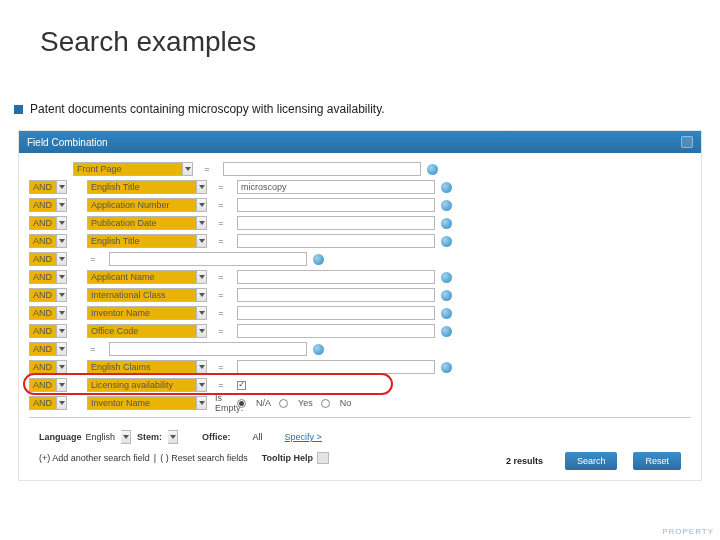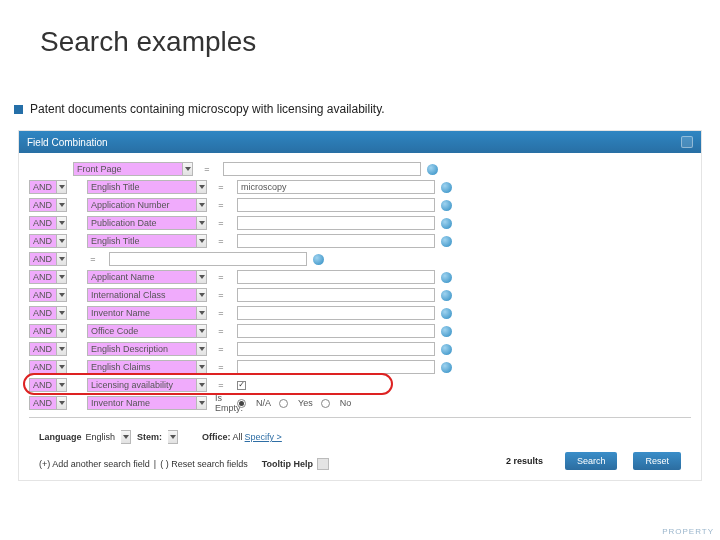--- a/index.html
+++ b/index.html
@@ -7,42 +7,42 @@
 .slide-title{font-size:28px;font-weight:400;color:#333;padding:26px 16px 0 40px}
 .bullet-row{display:flex;align-items:center;padding:44px 0 8px 14px}
 .bullet-sq{width:9px;height:9px;background:#256fa8;margin-right:7px;flex-shrink:0}
 .bullet-text{font-size:12px;color:#222}
 .panel{margin:6px 18px 0 18px;border:1px solid #e4e4e4}
 .panel-header{background:linear-gradient(#2f86c3,#286fa4);color:#fff;font-size:10px;padding:5px 8px;display:flex;justify-content:space-between;align-items:center}
 .panel-header .pop{width:12px;height:12px;background:rgba(255,255,255,.15);border:1px solid rgba(255,255,255,.4);border-radius:2px}
 .form-area{padding:8px 10px 2px 10px;font-size:9px;color:#555}
 .row{display:flex;align-items:center;height:16px;margin-bottom:2px}
 .op-select{display:flex;align-items:center;margin-right:20px}
-.sel{background:#f0abfc;border:1px solid #b8b8b8;height:14px;font-size:9px;display:flex;align-items:center;padding:0 3px;color:#555}
+.sel{background:#eab308;border:1px solid #b8b8b8;height:14px;font-size:9px;display:flex;align-items:center;padding:0 3px;color:#555}
 .sel-drop{width:10px;height:14px;border:1px solid #b8b8b8;border-left:none;background:linear-gradient(#f6f6f6,#e2e2e2);display:flex;align-items:center;justify-content:center}
 .tri{width:0;height:0;border-left:3px solid transparent;border-right:3px solid transparent;border-top:4px solid #555}
 .op-select .sel{width:28px}
 .field-select{display:flex;align-items:center;margin-right:8px}
 .field-select .sel{width:110px}
 .eq{width:12px;text-align:center;color:#666;margin-right:10px}
 .inp{height:14px;border:1px solid #b8b8b8;background:#fff;width:198px;font-size:9px;padding:0 3px;color:#555}
 .help{width:11px;height:11px;border-radius:50%;background:radial-gradient(circle at 35% 35%,#9fd3f0,#2d8bc1);margin-left:6px;flex-shrink:0}
 .spacer-left{width:44px}
 .license-row{position:relative}
 .red-oval{position:absolute;left:-6px;top:-4px;width:370px;height:22px;border:2px solid #d22;border-radius:11px;pointer-events:none}
 .radios{display:flex;align-items:center;gap:8px;font-size:9px;color:#555}
 .radio-dot{width:9px;height:9px;border:1px solid #888;border-radius:50%;display:inline-flex;align-items:center;justify-content:center;margin-right:2px;background:#fff}
 .radio-dot.sel-d::after{content:"";width:5px;height:5px;border-radius:50%;background:#444}
 .chk{width:9px;height:9px;border:1px solid #888;background:#fff;display:inline-flex;align-items:center;justify-content:center;color:#333;font-size:8px;line-height:1}
 .divider{height:1px;background:#ccc;margin:6px 0}
 .toolbar{display:flex;align-items:center;padding:6px 10px 4px 10px;font-size:9px;color:#333}
 .toolbar b{font-weight:bold}
 .toolbar .mini-sel{display:flex;align-items:center;margin:0 6px}
 .link{color:#2e6ea5;text-decoration:underline}
-.footer{display:flex;align-items:flex-end;justify-content:space-between;padding:4px 10px 8px 10px;font-size:9px;color:#333}
+.footer{display:flex;align-items:flex-start;justify-content:space-between;padding:4px 10px 8px 10px;font-size:9px;color:#333}
 .footer-left{display:flex;align-items:center;gap:4px;color:#333}
 .tip-chk{width:12px;height:12px;background:#e4e4e4;border:1px solid #bbb}
 .right-actions{display:flex;align-items:center;gap:16px}
 .results{font-size:9px;font-weight:bold;color:#222;margin-right:6px}
 .btn{height:18px;padding:0 12px;border:none;border-radius:2px;color:#fff;font-size:9px;display:flex;align-items:center;justify-content:center;background:linear-gradient(#3a8ec9,#2c6da0)}
 .btn.reset{background:linear-gradient(#3a8ec9,#2c6da0)}
 .watermark{position:absolute;right:6px;bottom:4px;font-size:8px;color:#9bb6cc;letter-spacing:1px}
 </style>
 </head>
 <body>
@@ -231,26 +231,20 @@
       <div class="help"></div>
     </div>
 
     <div class="row">
       <div class="op-select">
           <div class="sel">AND</div>
           <div class="sel-drop">
             <div class="tri"></div>
           </div>
         </div>
-      <div class="field-select">
-          <div class="sel">English Description</div>
-          <div class="sel-drop">
-            <div class="tri"></div>
-          </div>
-        </div>
       <div class="eq">=</div>
       <input class="inp" value="" style="">
       <div class="help"></div>
     </div>
 
     <div class="row">
       <div class="op-select">
           <div class="sel">AND</div>
           <div class="sel-drop">
             <div class="tri"></div>
@@ -320,21 +314,21 @@
           </div>
         </div>
       <b>Stem:</b>
       <div class="mini-sel">
           <div class="sel-drop">
             <div class="tri"></div>
           </div>
         </div>
       <span style="width:18px"></span>
       <b>Office:</b>
-      <span style="margin:0 2px">All</span>
+      <span style="margin:0 22px">All</span>
       <span class="link">Specify &gt;</span>
     </div>
 
     <div class="footer">
       <div class="footer-left">
         <span>(+) Add another search field</span>
         <span> | </span>
         <span>( ) Reset search fields</span>
         <span style="width:6px"></span>
         <b>Tooltip Help</b>

